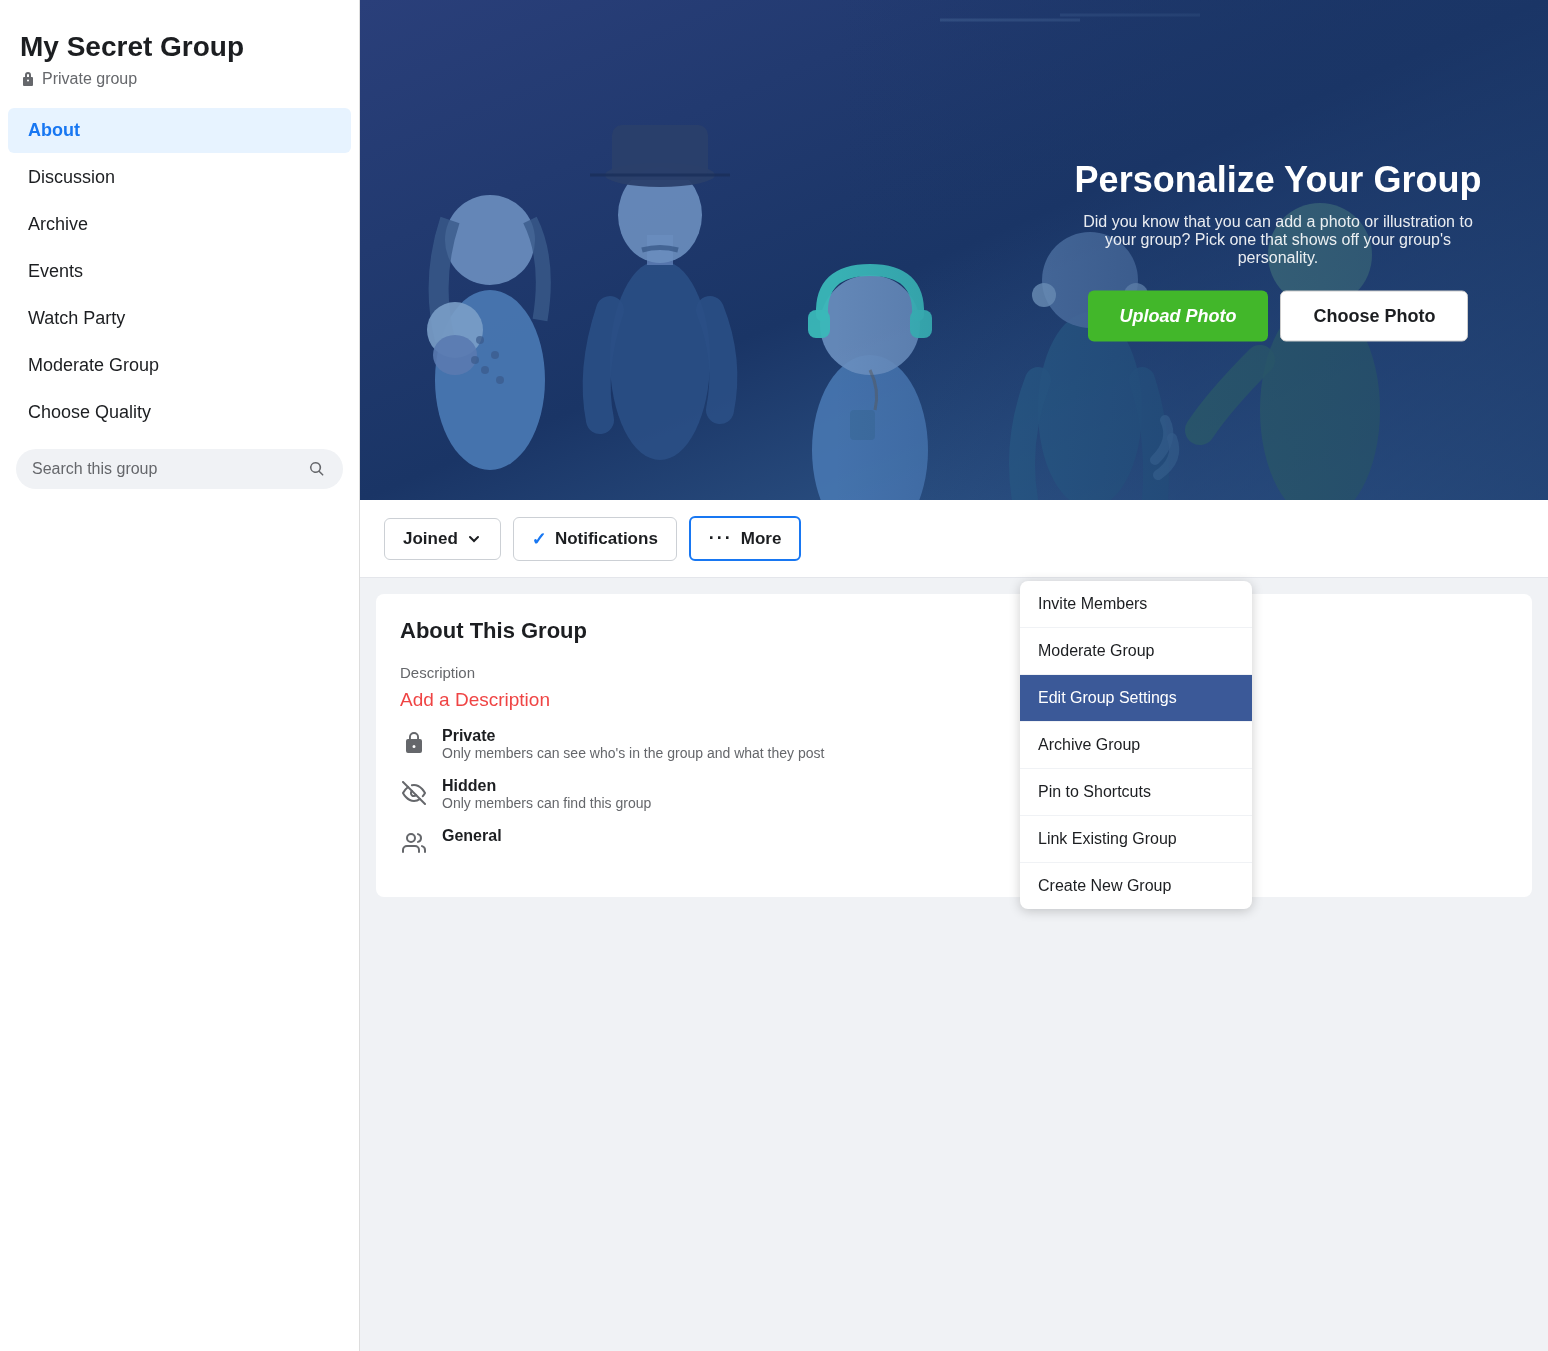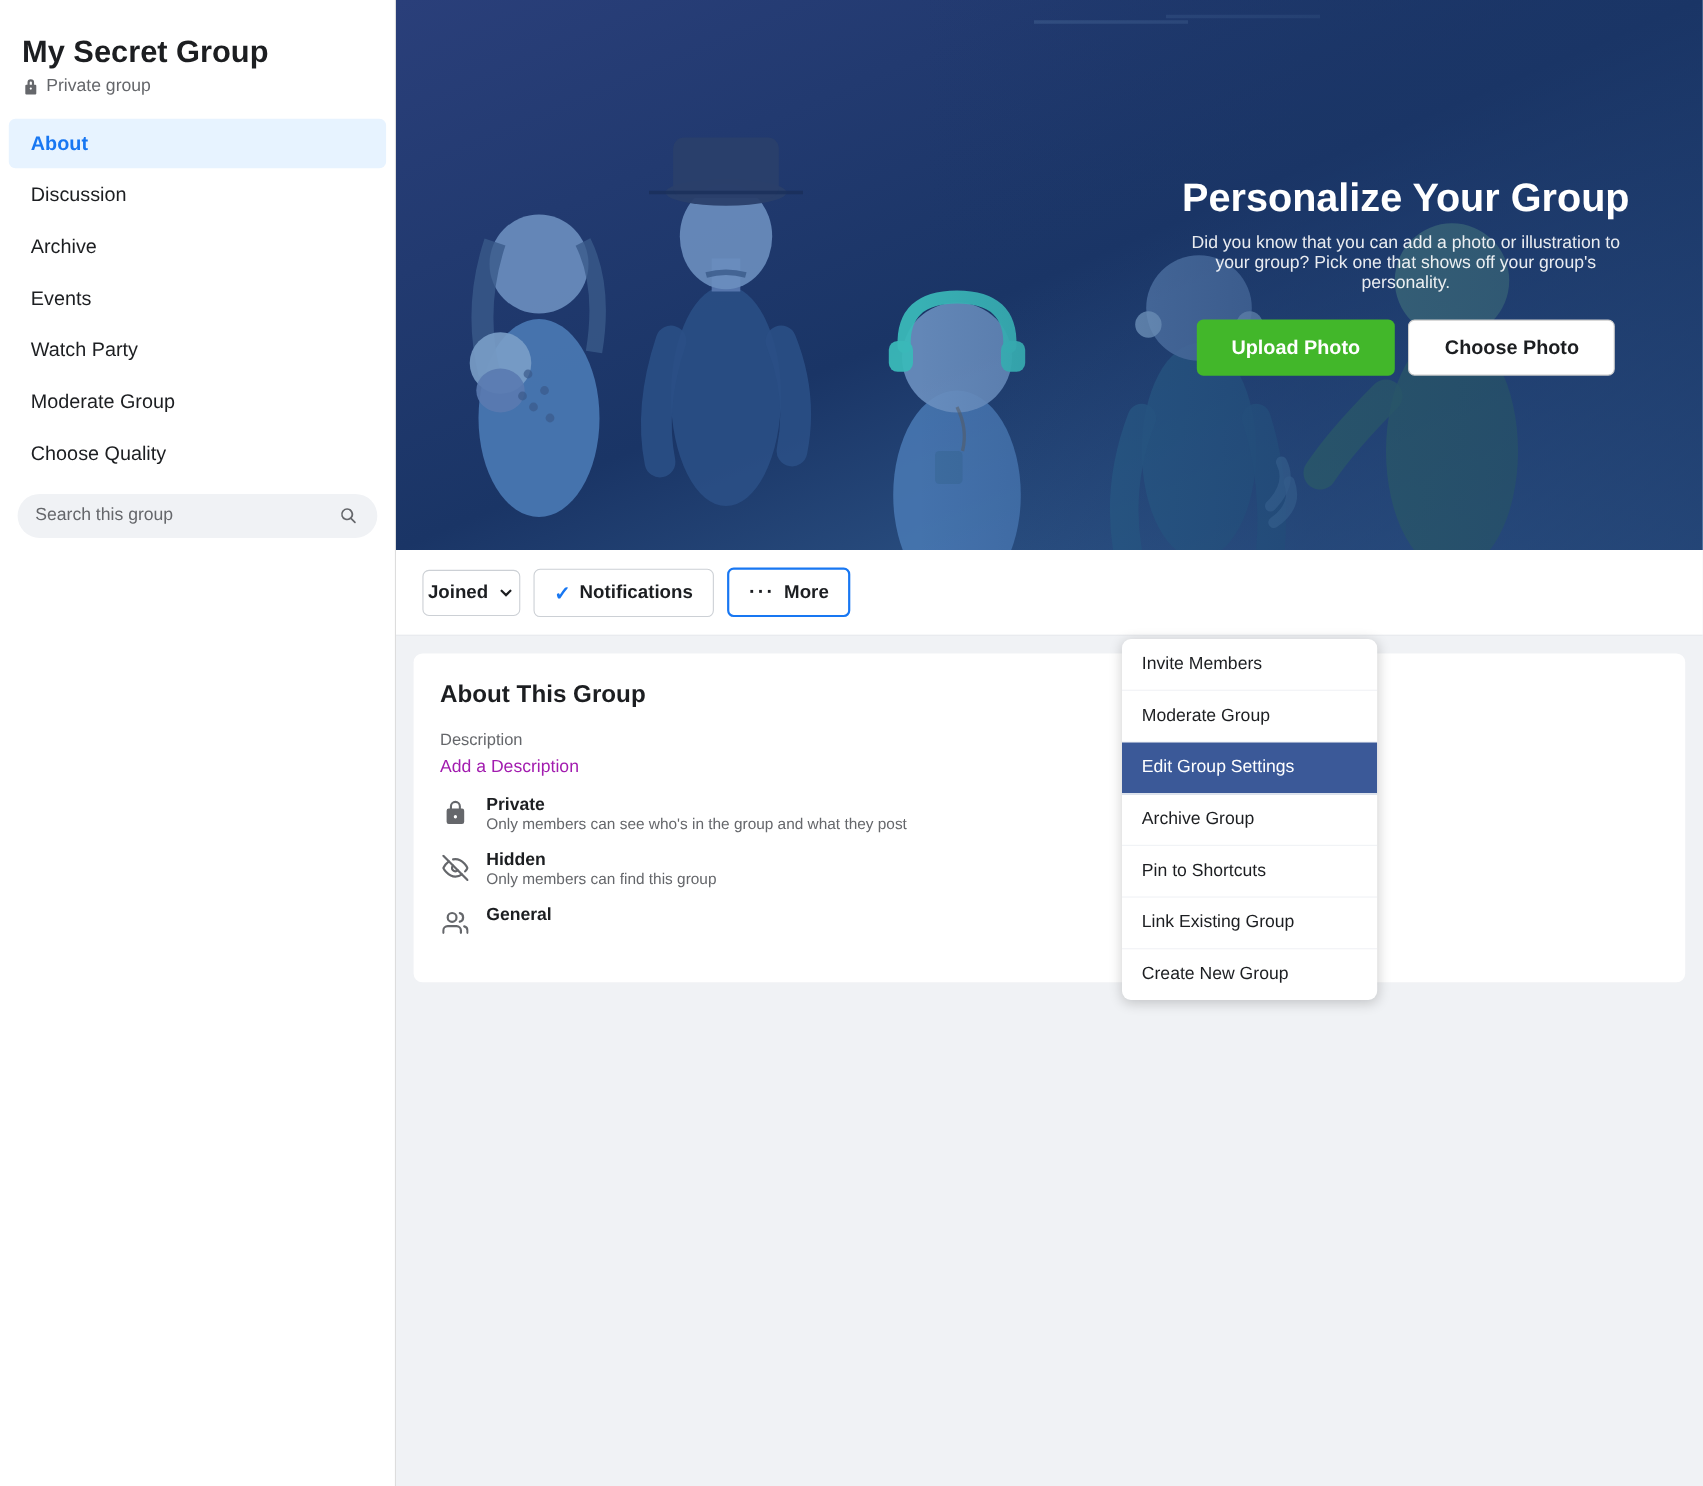--- a/index.html
+++ b/index.html
@@ -152,20 +152,21 @@
 
     .btn-upload {
       background: #42b72a;
       color: white;
       border: none;
       padding: 0 32px;
       font-size: 18px;
       font-weight: 700;
       border-radius: 6px;
       cursor: pointer;
+      font-style: italic;
     }
 
     .btn-choose {
       background: white;
       color: #1c1e21;
       border: 1px solid #ccc;
       padding: 14px 32px;
       font-size: 18px;
       font-weight: 700;
       border-radius: 6px;
@@ -183,21 +184,21 @@
       position: relative;
     }
 
     .btn-joined {
       display: flex;
       align-items: center;
       gap: 8px;
       background: white;
       border: 1px solid #ccd0d5;
       border-radius: 6px;
-      padding: 10px 4px;
+      padding: 10px 18px;
       font-size: 17px;
       font-weight: 600;
       cursor: pointer;
       color: #1c1e21;
     }
 
     .btn-notifications {
       display: flex;
       align-items: center;
       gap: 8px;
@@ -275,22 +276,22 @@
       margin-bottom: 20px;
     }
 
     .about-row-label {
       font-size: 15px;
       color: #65676b;
       margin-bottom: 8px;
     }
 
     .about-link {
-      color: #a21caf;
-      font-size: 16px;
+      color: #ef4444;
+      font-size: 19px;
       cursor: pointer;
       text-decoration: none;
       display: block;
       margin-bottom: 16px;
     }
 
     .about-info-row {
       display: flex;
       align-items: flex-start;
       gap: 14px;

